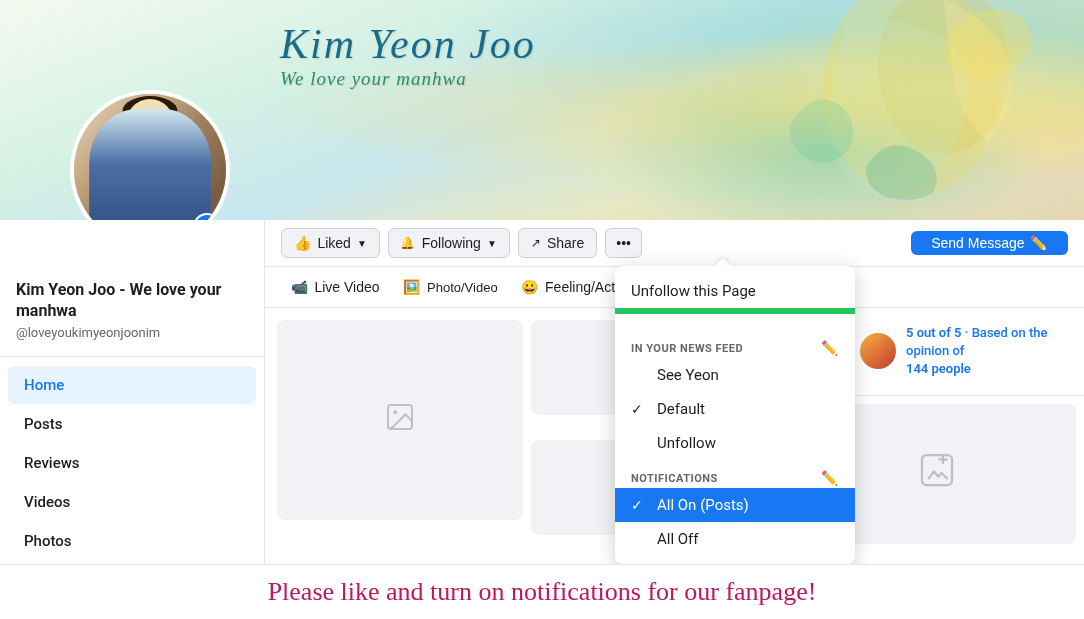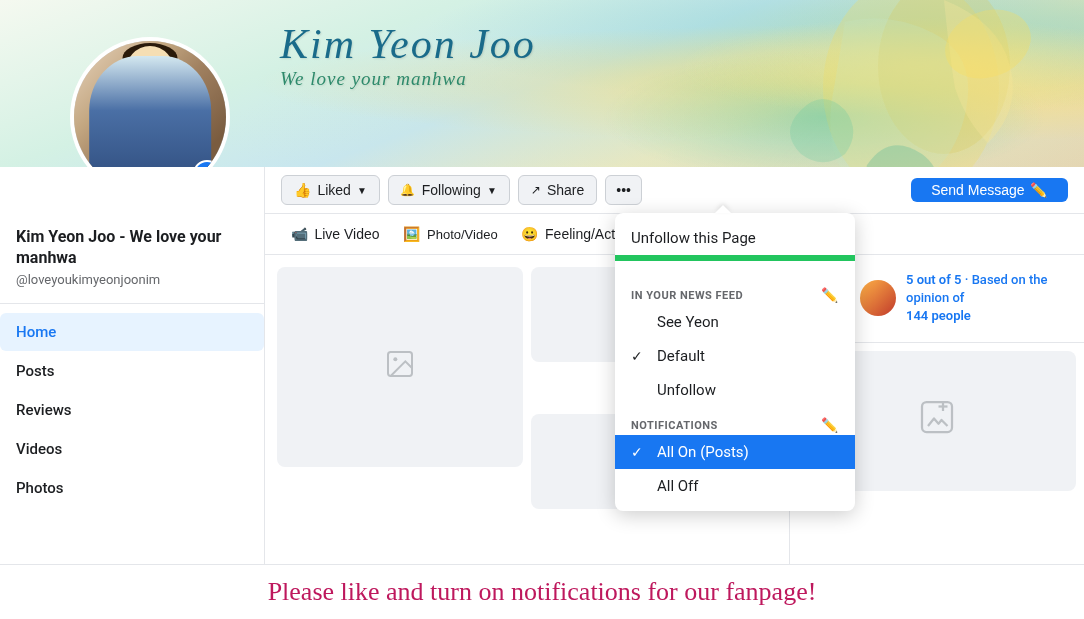--- a/index.html
+++ b/index.html
@@ -1,21 +1,21 @@
 <!DOCTYPE html>
 <html><head>
   <meta charset="utf-8">
   <style>
     * { margin: 0; padding: 0; box-sizing: border-box; }
     body { font-family: -apple-system, BlinkMacSystemFont, 'Segoe UI', Roboto, Helvetica, Arial, sans-serif; background: #f0f2f5; width: 1084px; height: 619px; overflow: hidden; }
 
     .page-wrapper { width: 1084px; height: 619px; display: flex; flex-direction: column; background: #fff; }
 
     
-    .cover-area { position: relative; height: 167px; background: linear-gradient(135deg, #e8f4e8 0%, #d4edda 20%, #b8e0d2 40%, #a8d8ea 60%, #ffeaa7 80%, #dfe6e9 100%); overflow: hidden; flex-shrink: 0; }
+    .cover-area { position: relative; height: 220px; background: linear-gradient(135deg, #e8f4e8 0%, #d4edda 20%, #b8e0d2 40%, #a8d8ea 60%, #ffeaa7 80%, #dfe6e9 100%); overflow: hidden; flex-shrink: 0; }
 
     
     .cover-bg { width: 100%; height: 100%; background: 
       radial-gradient(ellipse at 80% 50%, rgba(255,220,100,0.6) 0%, transparent 50%),
       radial-gradient(ellipse at 90% 20%, rgba(100,200,180,0.5) 0%, transparent 40%),
       radial-gradient(ellipse at 70% 80%, rgba(200,230,200,0.4) 0%, transparent 50%),
       linear-gradient(160deg, #f5f9f0 0%, #d4f1e4 30%, #c8e6f0 50%, #f0e8c0 70%, #e8d4b0 100%);
       position: relative;
     }
 
@@ -36,21 +36,21 @@
     .main-content { display: flex; flex: 1; overflow: hidden; }
 
     
     .sidebar { width: 265px; flex-shrink: 0; background: #fff; border-right: 1px solid #e4e6ea; padding-top: 50px; overflow-y: auto; }
 
     .page-info { padding: 10px 16px 16px; border-bottom: 1px solid #e4e6ea; }
     .page-name { font-size: 16px; font-weight: 700; color: #1c1e21; line-height: 1.3; }
     .page-handle { font-size: 13px; color: #65676b; margin-top: 3px; }
 
     .nav-menu { padding: 8px 0; }
-    .nav-item { display: flex; align-items: center; padding: 10px 16px; cursor: pointer; border-radius: 6px; margin: 1px 0; }
+    .nav-item { display: flex; align-items: center; padding: 10px 16px; cursor: pointer; border-radius: 6px; margin: 1px 8px; }
     .nav-item.active { background: #e7f3ff; }
     .nav-item-label { font-size: 15px; color: #1c1e21; font-weight: 500; }
     .nav-item.active .nav-item-label { color: #1877f2; }
 
     
     .content-area { flex: 1; display: flex; flex-direction: column; overflow: hidden; position: relative; }
 
     
     .action-bar { display: flex; align-items: center; padding: 8px 16px; background: #fff; border-bottom: 1px solid #e4e6ea; gap: 8px; flex-shrink: 0; }
 

